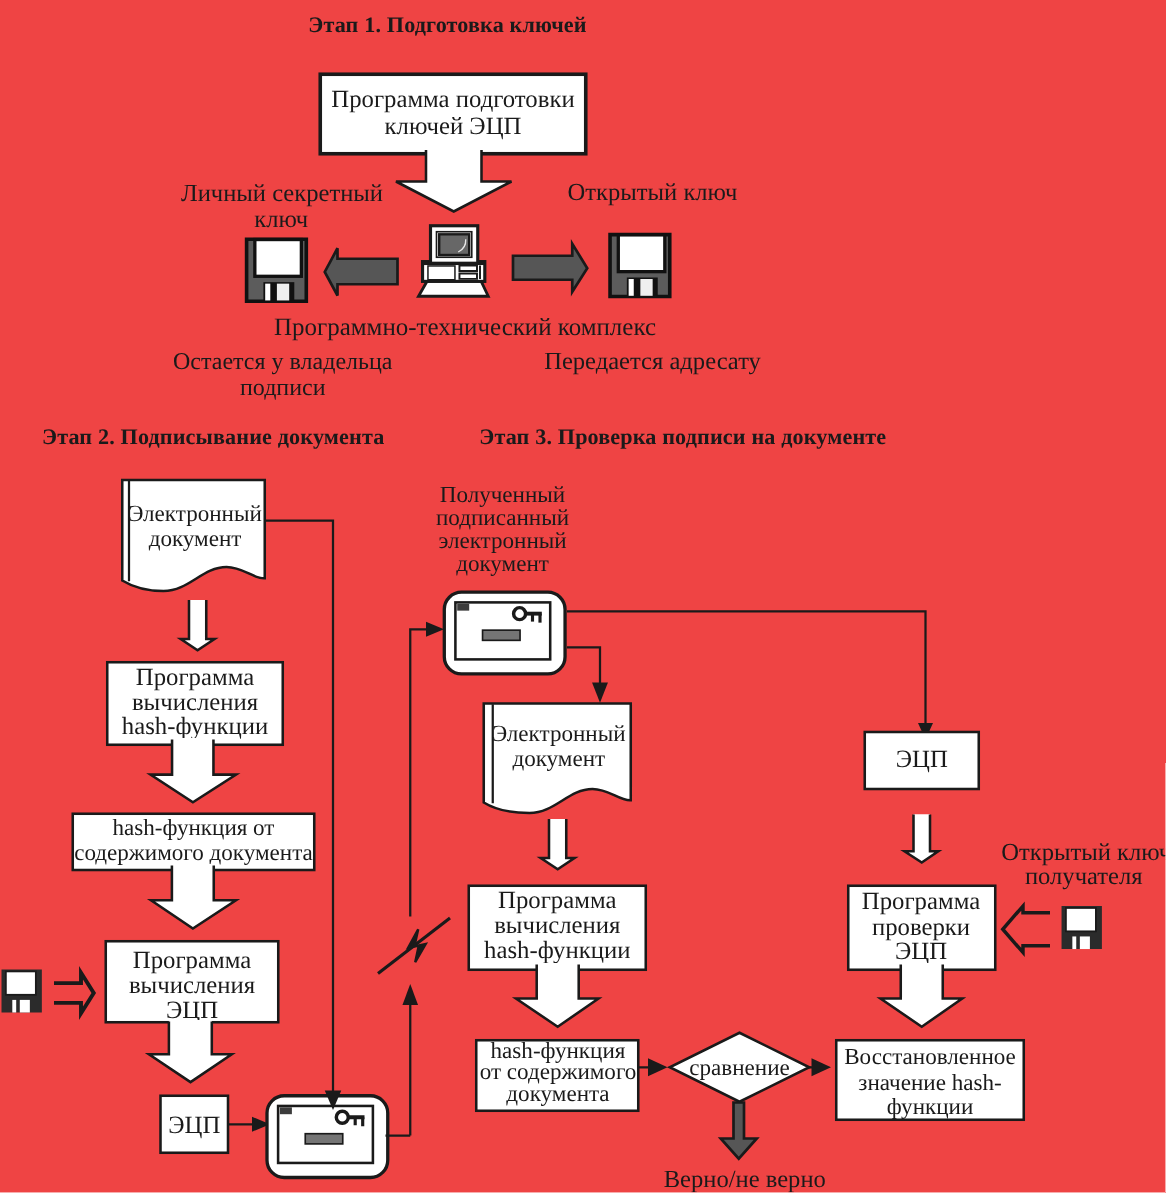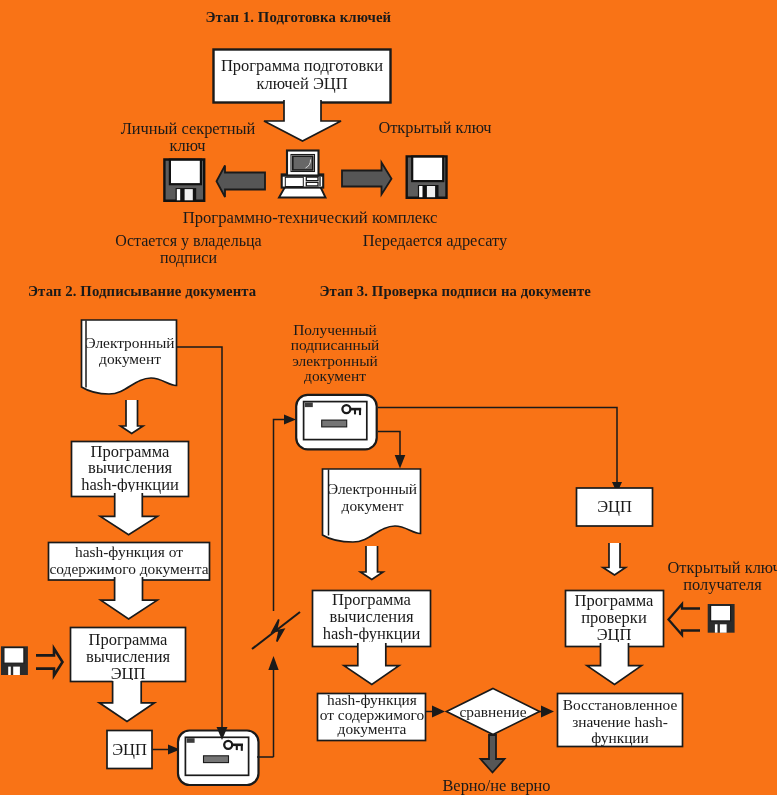--- a/index.html
+++ b/index.html
@@ -1,16 +1,16 @@
 <!DOCTYPE html>
 <html><head>
 <meta charset="utf-8">
 <style>
   html,body{margin:0;padding:0;background:#fff;}
-  #page{position:relative;width:777px;height:795px;background:#f97316;
+  #page{position:relative;width:777px;height:795px;background:#ef4444;
         font-family:"Liberation Serif",serif;overflow:hidden;}
   svg#root{display:block;position:absolute;left:0;top:0;}
   text{font-family:"Liberation Serif",serif;fill:#1a1a1a;}
   .stage-title{font-size:14.75px;font-weight:bold;letter-spacing:0.1px;}
   .lbl{font-size:16.4px;}
   .boxtxt{font-size:16.5px;}
   .t15{font-size:15.4px;}
   .t16b{font-size:16.0px;}
   .t166{font-size:16.65px;}
   .ob{fill:#fff;stroke:#1a1a1a;stroke-width:1.7;}

